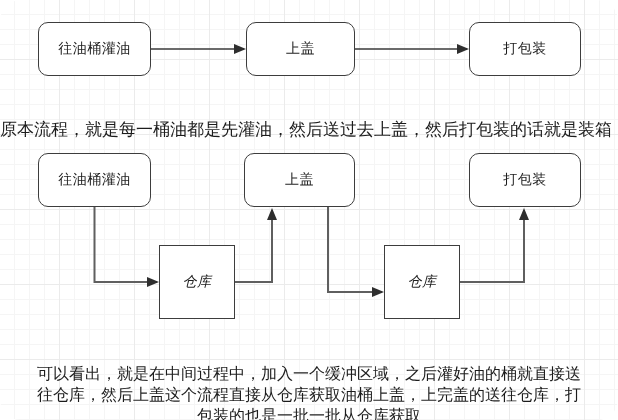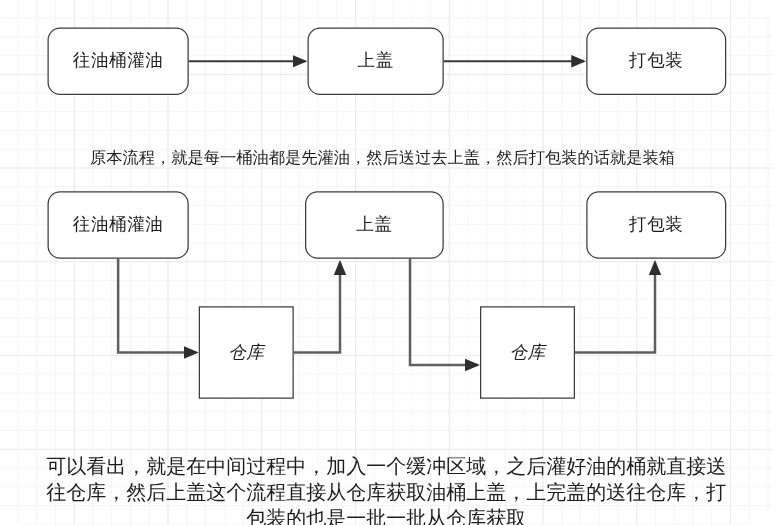--- a/index.html
+++ b/index.html
@@ -47,21 +47,21 @@
   }
   .node.rounded { border-radius: 10px; }
   .node.square  { border-radius: 0; font-style: italic; }
   .caption {
     position: absolute;
     color: var(--text, #1c1c1c);
     text-align: center;
   }
   .caption.one {
     left: 0; right: 6px; top: 103px;
-    font-size: 13px;
+    font-size: 17px;
     line-height: 20px;
   }
   .caption.two {
     left: 50%; top: 347px;
     width: 556px;
     transform: translateX(-50%);
     font-size: 16px;
     line-height: 21px;
   }
 </style>

